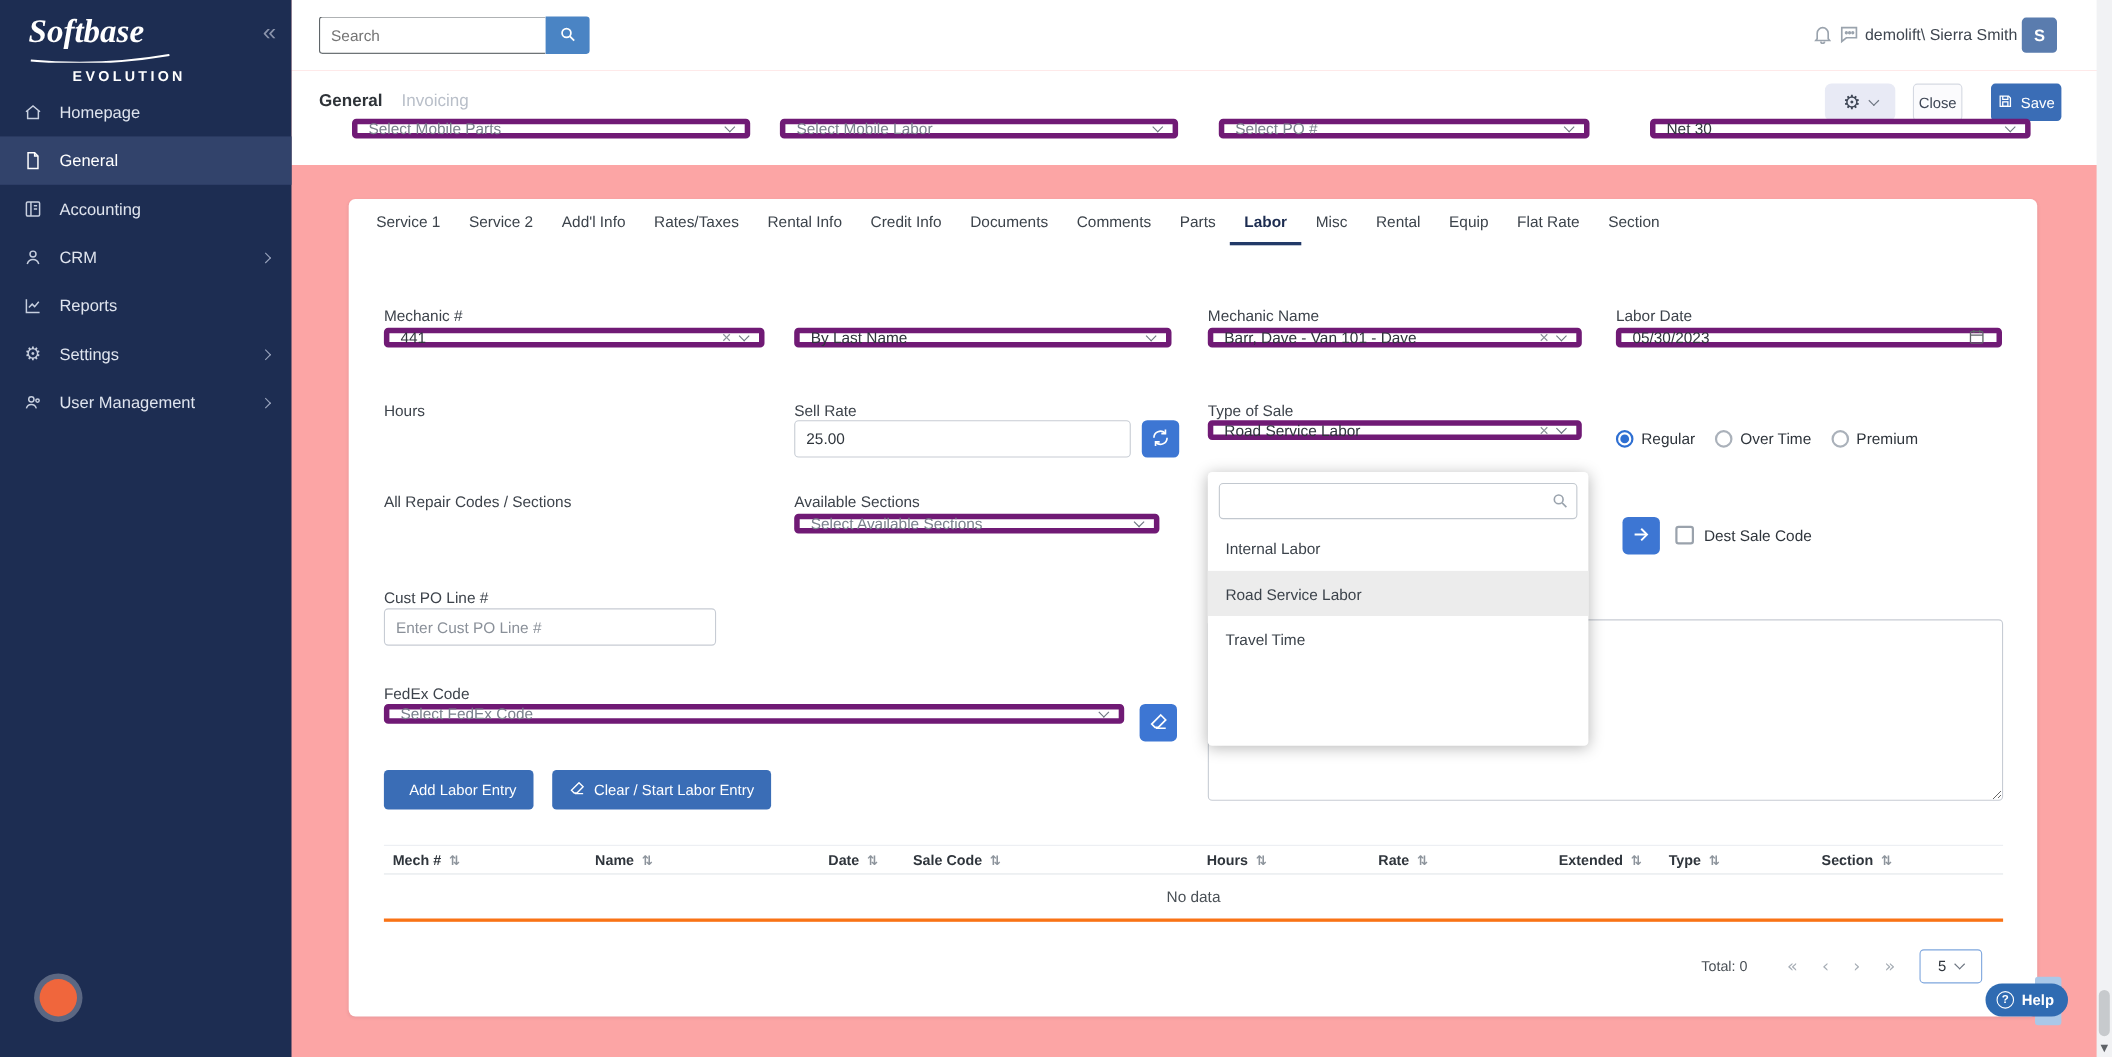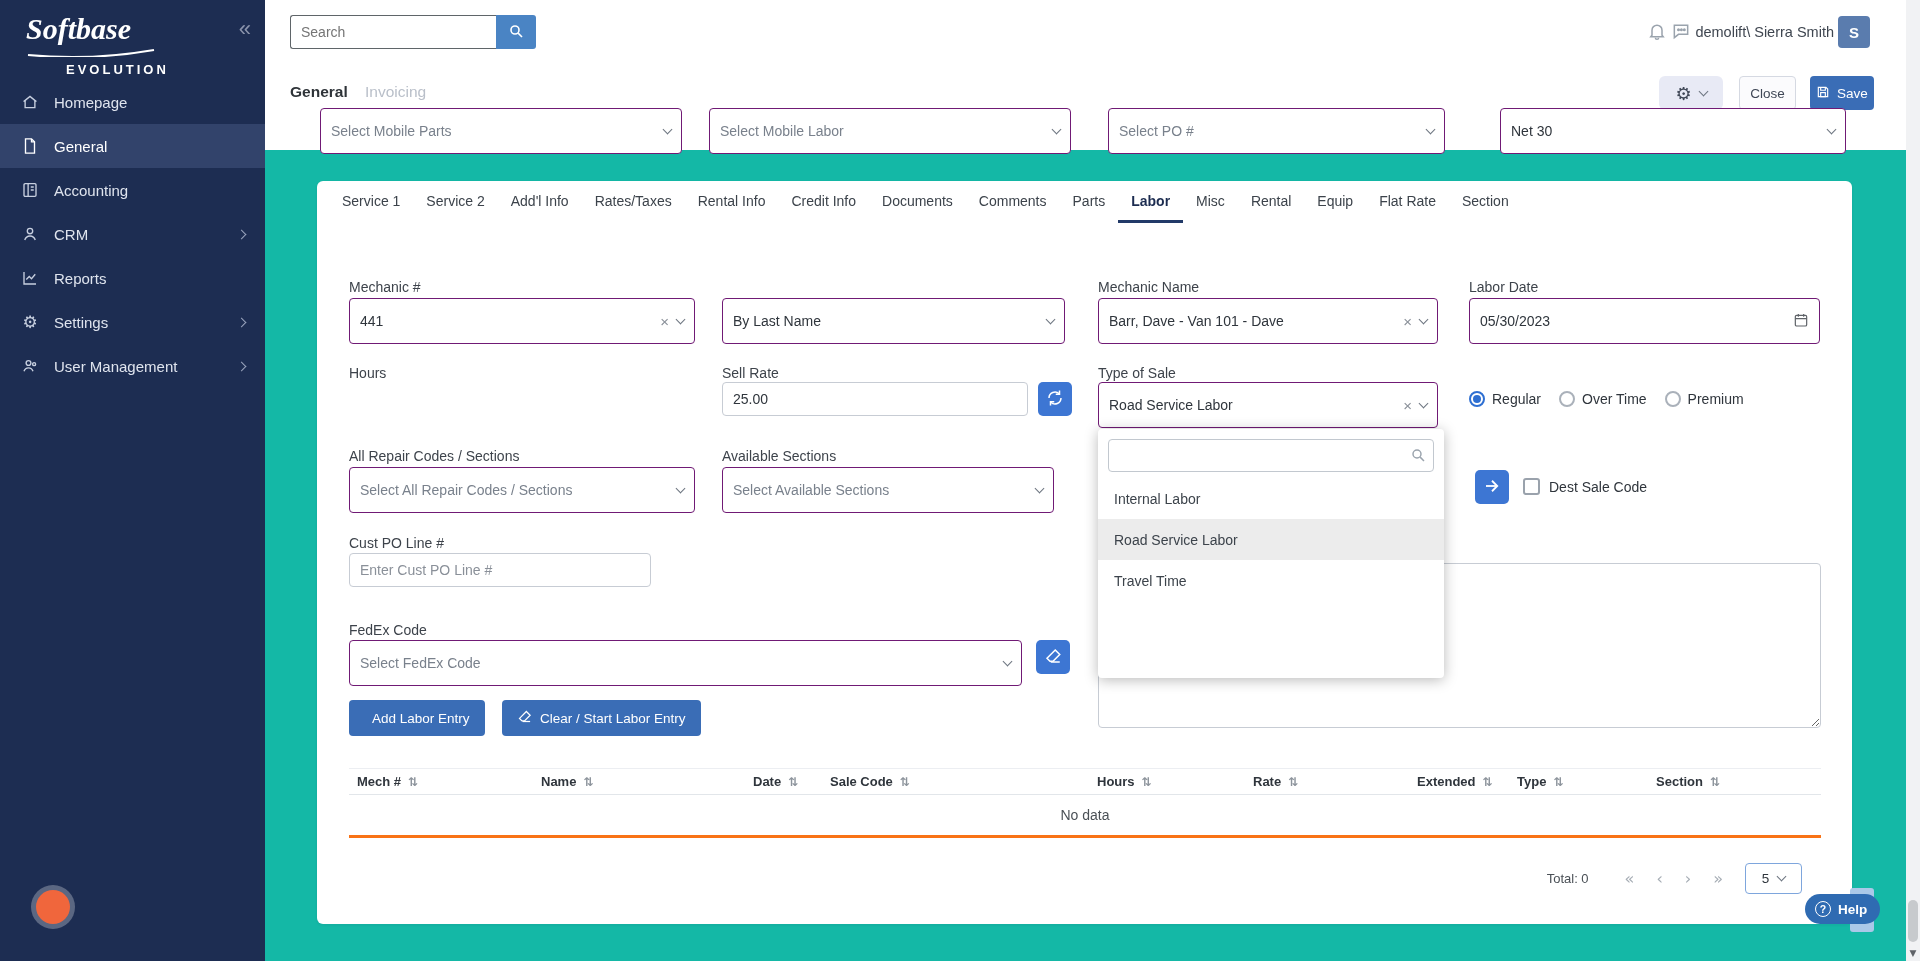--- a/index.html
+++ b/index.html
@@ -1,17 +1,17 @@
 <!DOCTYPE html>
 <html><head>
 <meta charset="utf-8">
 <style>
   html,body{margin:0;padding:0;background:#dfe2e8;}
   *{box-sizing:border-box;}
-  .screen{position:relative;width:1920px;height:961px;overflow:hidden;background:#14b8a6;
+  .screen{position:relative;width:1920px;height:961px;overflow:hidden;background:#fca5a5;
           font-family:"Liberation Sans","DejaVu Sans",sans-serif;color:#333;font-size:14px;}
 
   
   .sidebar{position:absolute;left:0;top:0;width:265px;height:961px;background:#1d2d52;z-index:3;}
   .logo{padding:14px 0 0 26px;color:#fff;position:relative;}
   .logo-script{font-family:"Liberation Serif","DejaVu Serif",serif;font-style:italic;font-weight:bold;font-size:30px;line-height:30px;}
   .logo-caps{font-size:13px;font-weight:bold;letter-spacing:3px;margin:2px 0 0 40px;}
   .collapse{position:absolute;right:14px;top:16px;font-size:22px;color:#8a93ab;cursor:pointer;}
   .nav{position:absolute;left:0;top:80px;right:0;}
   .nav-item{height:44px;display:flex;align-items:center;gap:14px;padding:0 20px;color:#dfe4ee;font-size:15px;cursor:pointer;}
@@ -32,27 +32,27 @@
   .avatar{width:32px;height:32px;border-radius:4px;background:#5a7cae;color:#fff;display:flex;align-items:center;justify-content:center;font-weight:bold;font-size:15px;cursor:pointer;}
 
   
   .hdr{position:absolute;left:265px;top:64px;right:0;height:86px;background:#fff;z-index:1;}
   .module-tab{position:absolute;top:12px;height:32px;line-height:32px;font-size:15.5px;cursor:pointer;}
   .module-tab.on{color:#2e3338;font-weight:bold;}
   .module-tab.off{color:#b9bfc9;}
   .gear-btn{position:absolute;left:1394px;top:12px;width:64px;height:34px;background:#e8eaf5;border-radius:6px;
             display:flex;align-items:center;justify-content:center;gap:8px;cursor:pointer;}
   .gear-btn .gear-glyph{color:#3f4756;font-size:18px;}
-  .btn-close{position:absolute;left:1474px;top:12px;width:57px;height:34px;background:#fbfbfd;border:1px solid #d5d9e2;border-radius:4px;
+  .btn-close{position:absolute;left:1474px;top:12px;width:45px;height:34px;background:#fbfbfd;border:1px solid #d5d9e2;border-radius:4px;
              font-size:13.5px;color:#3f4756;display:flex;align-items:center;justify-content:center;cursor:pointer;}
   .btn-save{position:absolute;left:1545px;top:12px;width:64px;height:34px;background:#3a6db6;border-radius:4px;color:#fff;
             font-size:13.5px;display:flex;align-items:center;justify-content:center;gap:7px;cursor:pointer;}
 
   
-  .sel{position:absolute;height:46px;border:1px solid #701a75;border-radius:4px;background:#fff;display:flex;align-items:center;
+  .sel{position:absolute;height:18px;border:5px solid #701a75;border-radius:4px;background:#fff;display:flex;align-items:center;
        gap:8px;padding:0 10px;font-size:14px;cursor:pointer;}
   .sel .val{flex:1;white-space:nowrap;overflow:hidden;color:#79818c;}
   .sel .val.dark{color:#2f353c;}
   .cv{width:7px;height:7px;border-right:1.6px solid #6d7580;border-bottom:1.6px solid #6d7580;transform:rotate(45deg);margin-top:-4px;flex:none;}
   .xclr{color:#8a9099;font-size:15px;line-height:1;flex:none;cursor:pointer;}
   .lbl{position:absolute;font-size:14px;color:#3d434b;}
   .inp{position:absolute;height:34px;border:1px solid #c7ccd4;border-radius:4px;padding:0 10px;font-size:14px;color:#2f353c;background:#fff;font-family:inherit;outline:none;}
   .inp::placeholder{color:#8a9099;}
   .icbtn{position:absolute;width:34px;height:34px;border-radius:5px;background:#3d76d3;border:none;display:flex;align-items:center;justify-content:center;cursor:pointer;}
   .pbtn{position:absolute;height:36px;background:#3a6db6;border:none;border-radius:4px;color:#fff;font-size:13.5px;
@@ -321,24 +321,20 @@
         <span class="rc"></span>
         <span>Over Time</span>
       </div>
       <div class="radio">
         <span class="rc"></span>
         <span>Premium</span>
       </div>
     </div>
 
     <div class="lbl" style="left:32px;top:267px;">All Repair Codes / Sections</div>
-    <div class="sel" style="left:32px;top:286px;width:346px;">
-      <span class="val">Select All Repair Codes / Sections</span>
-      <span class="cv"></span>
-    </div>
     <div class="lbl" style="left:405px;top:267px;">Available Sections</div>
     <div class="sel" style="left:405px;top:286px;width:332px;">
       <span class="val">Select Available Sections</span>
       <span class="cv"></span>
     </div>
     <button class="icbtn" style="left:1158px;top:289px;">
       <span><svg width="18" height="18" viewBox="0 0 24 24" fill="none" stroke="#fff" stroke-width="2.4">
             <path d="M4 12h14"></path>
             <path d="M12 5l7 7-7 7"></path>
           </svg></span>

